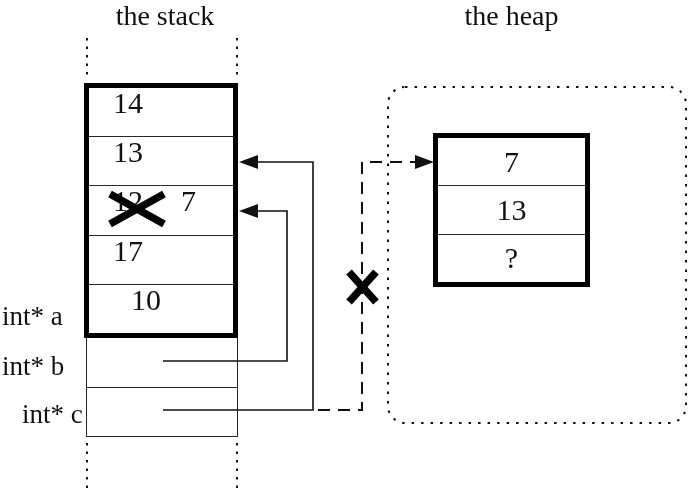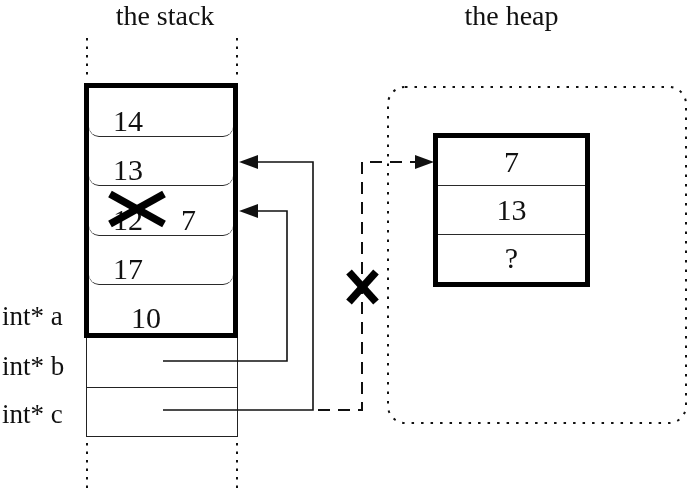--- a/index.html
+++ b/index.html
@@ -8,35 +8,35 @@
     font-family:"Liberation Serif","DejaVu Serif",serif;color:#111;overflow:hidden;
   }
   .title{position:absolute;top:0;height:32px;line-height:32px;text-align:center;font-size:28px;}
   .stack-title{left:90px;width:150px;}
   .heap-title{left:433px;width:157px;}
   .stack-box{
     position:absolute;left:84px;top:83px;width:154px;height:255px;
     border:5px solid #000;box-sizing:border-box;background:#fff;
     display:flex;flex-direction:column;
   }
-  .srow{flex:1;display:flex;align-items:flex-end;border-bottom:1.5px solid #2a2a2a;border-radius:10px;}
+  .srow{flex:1;display:flex;align-items:flex-start;border-bottom:1.5px solid #2a2a2a;}
   .srow:last-child{border-bottom:none;padding-left:18px;}
   .num{display:inline-block;width:78px;text-align:center;font-size:30px;line-height:1;}
   .replacement{width:auto;margin-left:14px;}
   .frame-cells{
     position:absolute;left:86px;top:338px;width:152px;height:99px;
     border:1.5px solid #222;border-top:none;box-sizing:border-box;
     display:flex;flex-direction:column;background:#fff;
   }
   .fcell{flex:1;}
   .fcell:first-child{border-bottom:1.5px solid #222;}
   .plabel{position:absolute;left:2px;height:30px;line-height:30px;font-size:27px;white-space:pre;}
   .plabel-a{top:301px;}
   .plabel-b{top:351px;}
-  .plabel-c{top:399px;}
+  .plabel-c{top:399px;margin-left:20px;}
   .heap-box{
     position:absolute;left:433px;top:133px;width:157px;height:154px;
     border:5px solid #000;box-sizing:border-box;background:#fff;
     display:flex;flex-direction:column;
   }
   .hrow{flex:1;display:flex;align-items:center;justify-content:center;border-bottom:1.5px solid #2a2a2a;}
   .hrow:last-child{border-bottom:none;}
   .hnum{font-size:30px;line-height:1;}
   .overlay{position:absolute;left:0;top:0;z-index:5;pointer-events:none;}
 </style>

